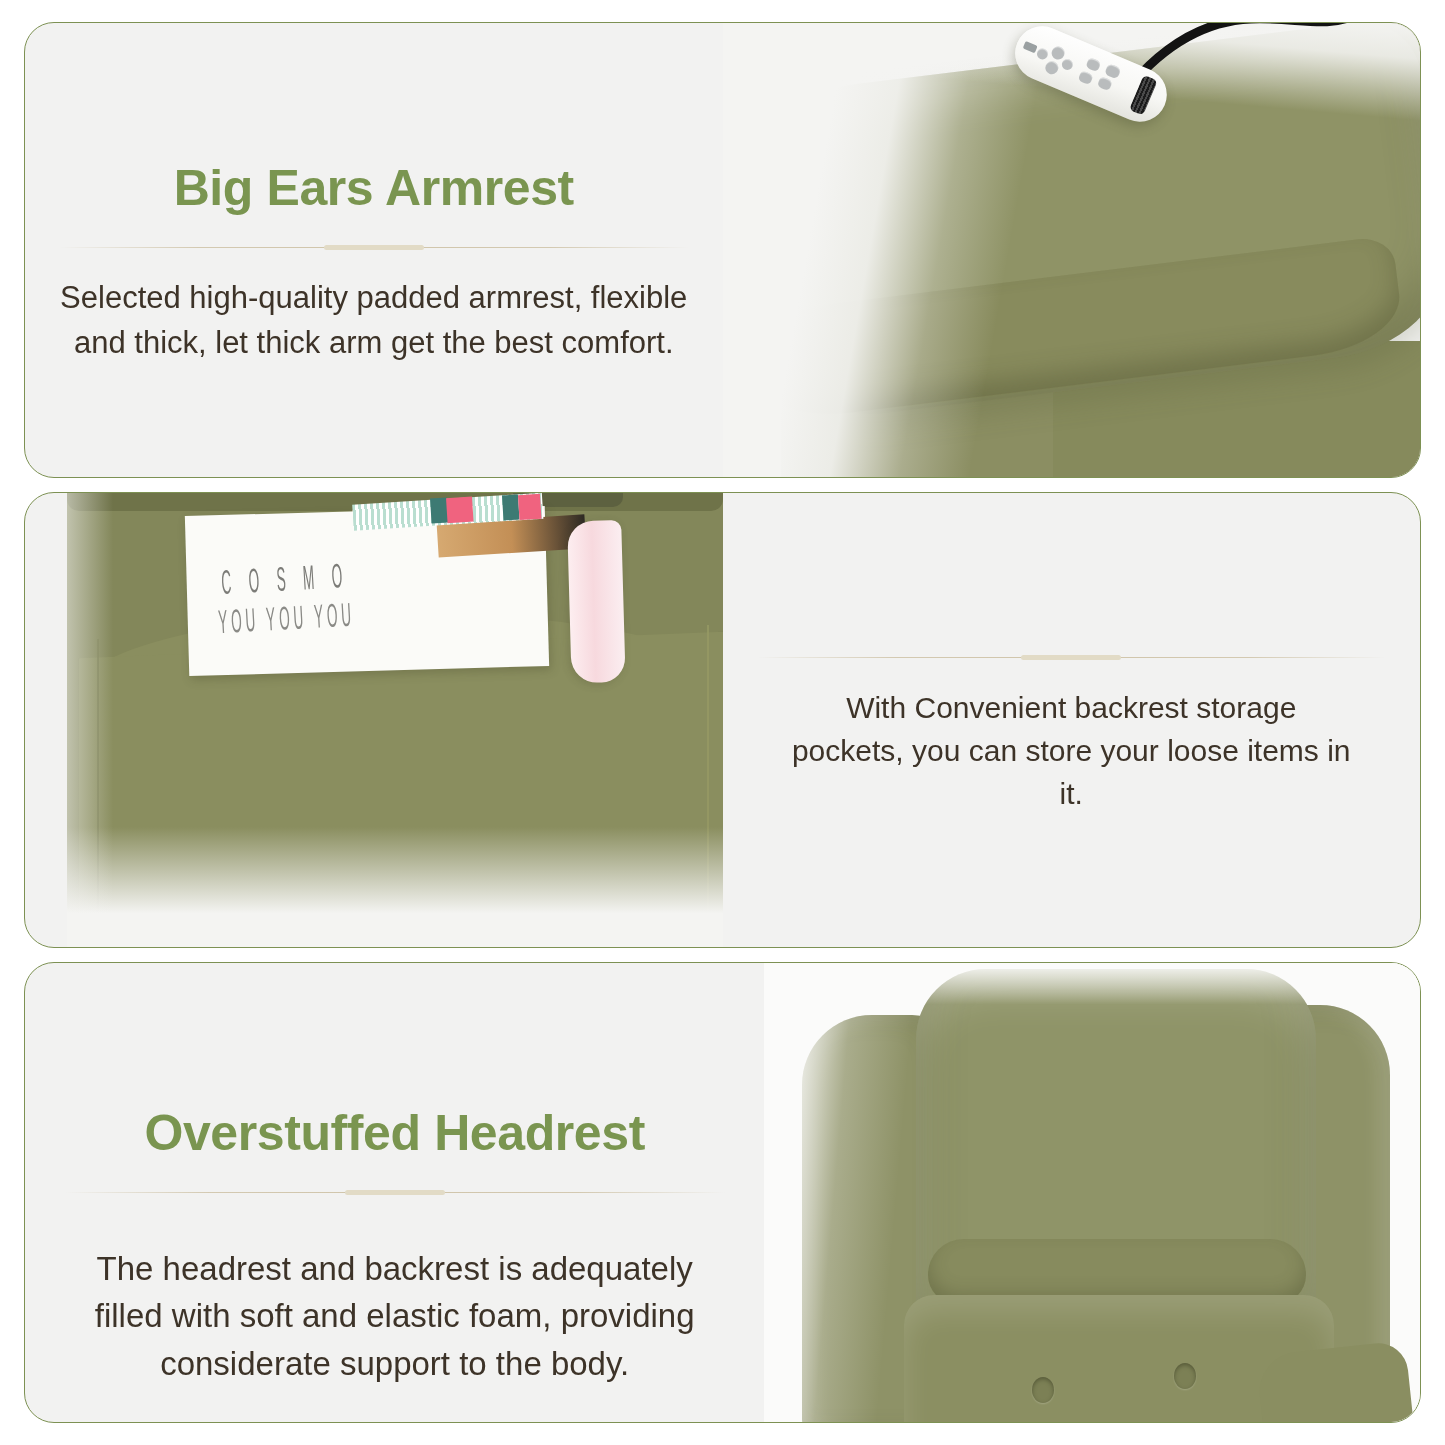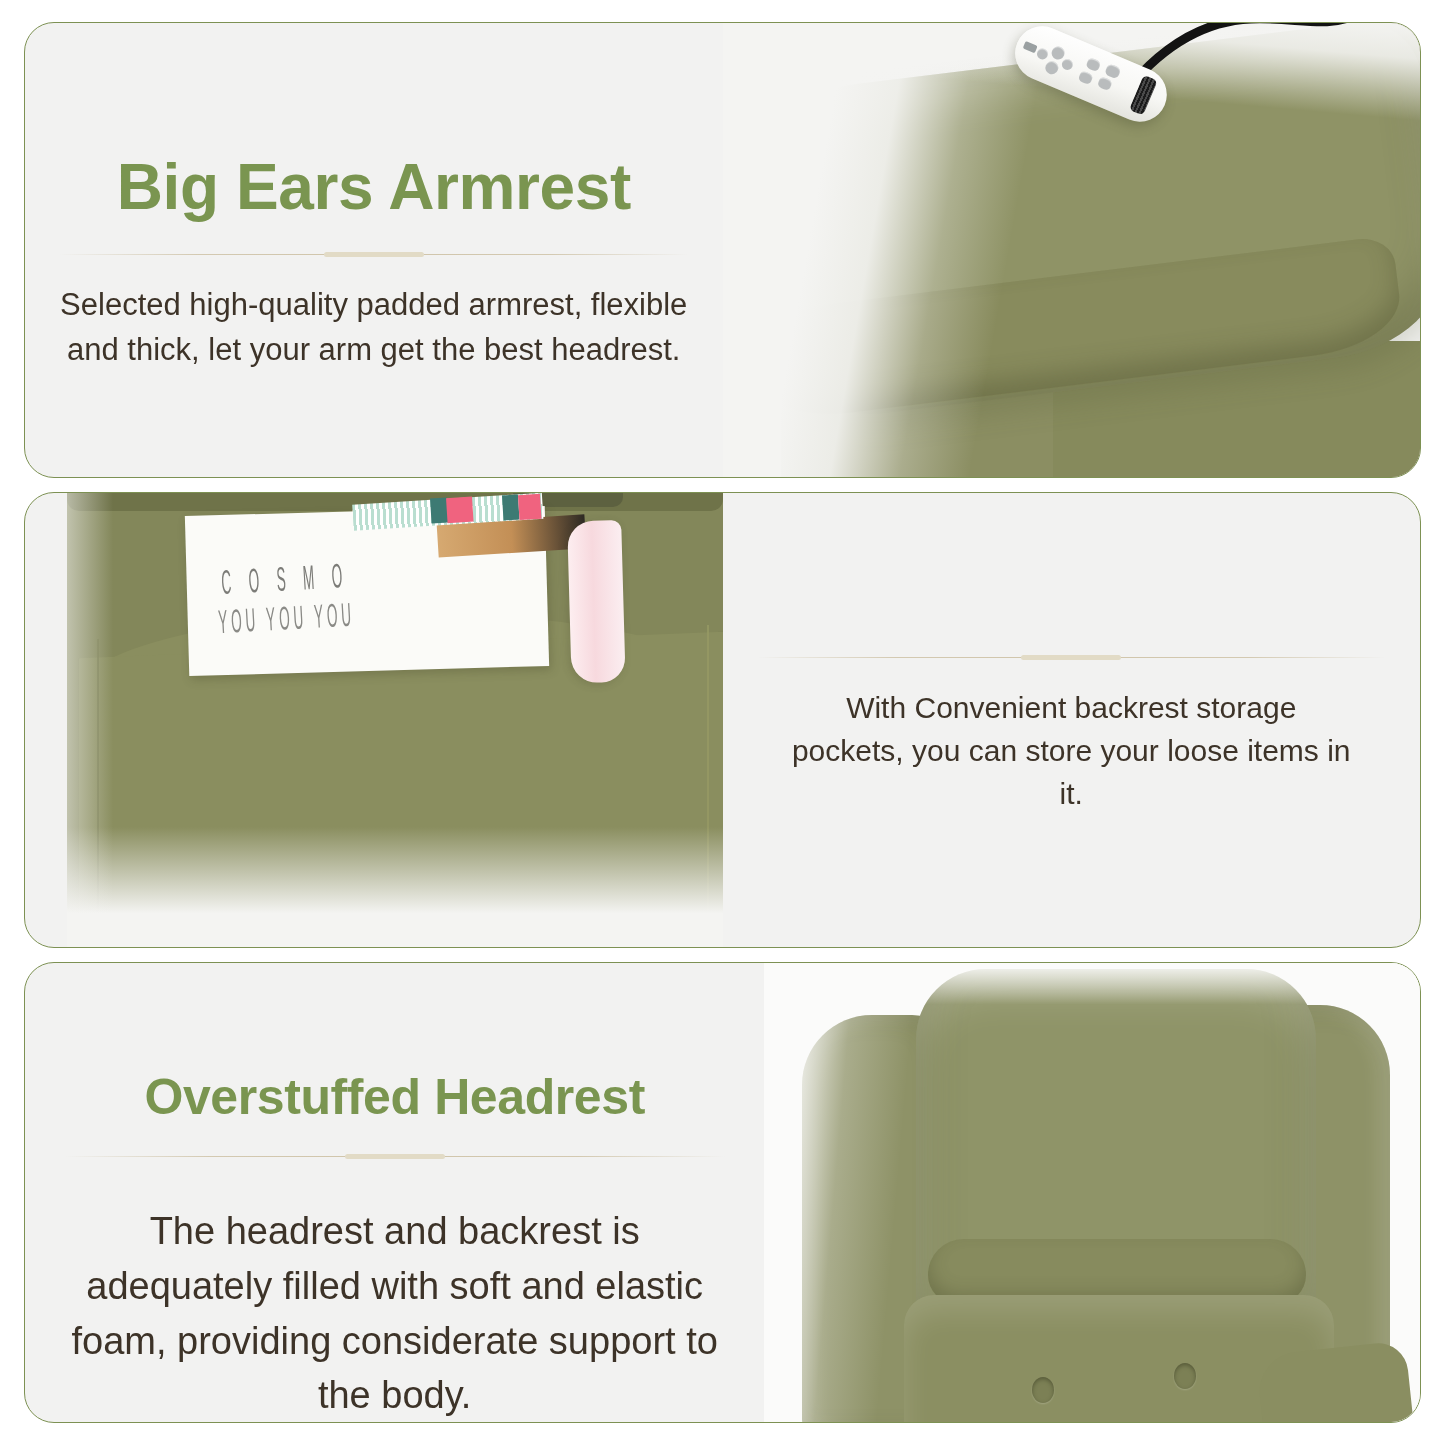--- a/index.html
+++ b/index.html
@@ -49,21 +49,21 @@
     align-items: center;
     justify-content: center;
     text-align: center;
     padding: 0 34px;
   }
   .panel.p1 .text-col { padding-top: 26px; }
   .panel.p3 .text-col { width: 53%; padding-top: 108px; }
 
   .heading {
     color: #7a9550;
-    font-size: 64px;
+    font-size: 50px;
     font-weight: bold;
     letter-spacing: -0.4px;
     line-height: 1.08;
     white-space: nowrap;
   }
   .panel.p3 .heading { font-size: 50px; }
 
   .rule {
     position: relative;
     width: 100%;
@@ -96,21 +96,21 @@
   }
 
   .body-text {
     color: #3d3328;
     font-size: 31px;
     line-height: 1.44;
     font-weight: normal;
     max-width: 640px;
   }
   .panel.p2 .body-text { font-size: 30px; max-width: 560px; }
-  .panel.p3 .body-text { font-size: 38px; max-width: 700px; margin-top: 24px; }
+  .panel.p3 .body-text { font-size: 33px; max-width: 700px; margin-top: 24px; }
 
   
   .photo-col {
     position: relative;
     width: 50%;
     overflow: hidden;
   }
   .panel.p2 .photo-col { width: 47%; }
   .panel.p3 .photo-col { width: 47%; }
 
@@ -439,21 +439,21 @@
 </head>
 <body>
 
 <div class="infographic">
 
   <section class="panel p1">
 
     <div class="text-col">
       <h2 class="heading">Big Ears Armrest</h2>
       <div class="rule"></div>
-      <p class="body-text">Selected high-quality padded armrest, flexible and thick, let your arm get the best headrest.</p>
+      <p class="body-text">Selected high-quality padded armrest, flexible and thick, let thick arm get the best comfort.</p>
     </div>
 
     <div class="photo-col">
       <div class="p1-scene">
 
         <div class="p1-back rib-diag"></div>
         <div class="p1-seat rib-diag"></div>
         <div class="p1-seat2 rib-diag"></div>
         <div class="p1-cushion rib-diag"></div>
         <div class="p1-cushion-lip rib-diag"></div>

